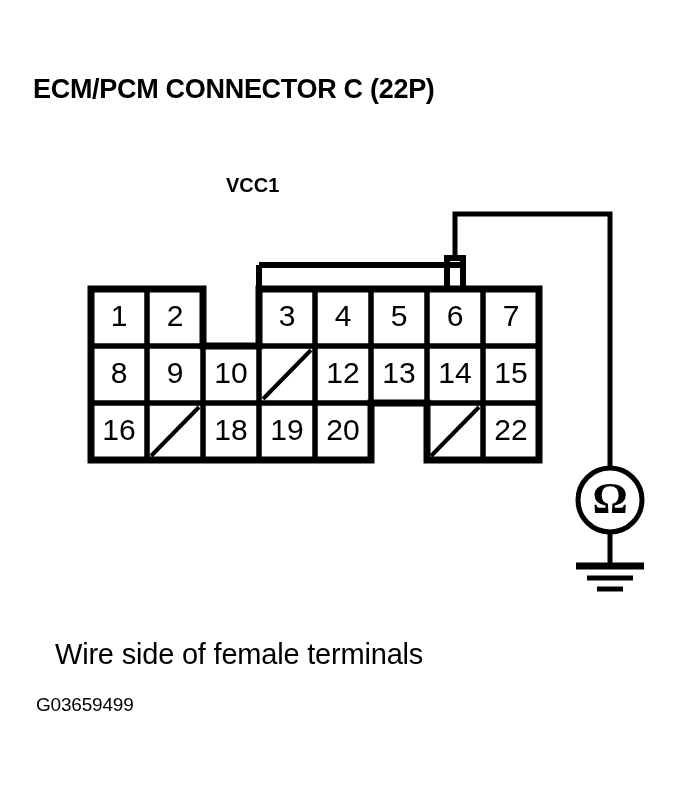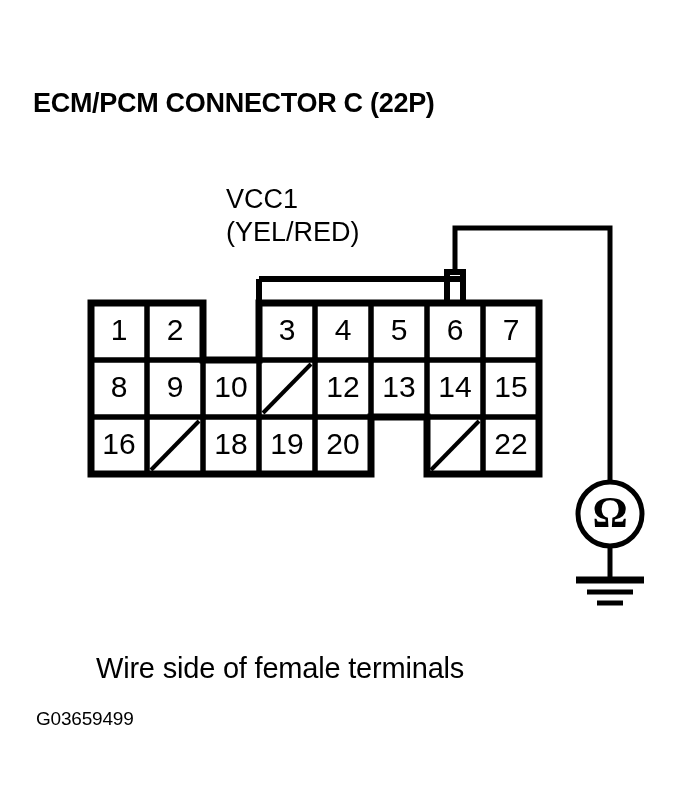--- a/index.html
+++ b/index.html
@@ -11,52 +11,51 @@
   body {
     width: 679px;
     height: 791px;
     position: relative;
     font-family: "Liberation Sans", sans-serif;
     color: #000000;
     overflow: hidden;
   }
   #figure-root {
     position: absolute;
-    left: 0; top: 14px;
+    left: 0; top: 0;
     width: 679px;
     height: 732px;
   }
   .title {
     position: absolute;
     left: 33px;
     top: 74px;
     font-size: 27px;
     font-weight: bold;
     letter-spacing: -0.3px;
     white-space: nowrap;
   }
   .wire-label {
     position: absolute;
     left: 226px;
     top: 169px;
-    font-size: 27px;
-    font-weight: normal;
+    font-size: 20px;
+    font-weight: bold;
     line-height: 33px;
     white-space: nowrap;
   }
   .wire-label .l2 { display: block; }
   .caption {
     position: absolute;
     left: 55px;
     top: 638px;
     font-size: 29px;
     font-weight: normal;
     letter-spacing: -0.2px;
     white-space: nowrap;
-    margin-left: 41px;
   }
   .figure-id {
     position: absolute;
     left: 36px;
     top: 694px;
     font-size: 19px;
     font-weight: normal;
     letter-spacing: -0.2px;
     white-space: nowrap;
   }
@@ -75,21 +74,20 @@
 </style>
 </head>
 <body>
 
 <div id="figure-root">
 
   <div class="title">ECM/PCM CONNECTOR C (22P)</div>
 
   <div class="wire-label">
     <span class="l1">VCC1</span>
-    <span class="l2">(YEL/RED)</span>
   </div>
 
   <svg id="diagram-svg" width="679" height="791" viewBox="0 0 679 791">
 
     <g fill="none" stroke="#000000" stroke-width="6">
       <path d="M 259,265 L 259,289"></path>
       <path d="M 259,265 L 465,265"></path>
     </g>
 
     <g fill="none" stroke="#000000" stroke-width="6">

